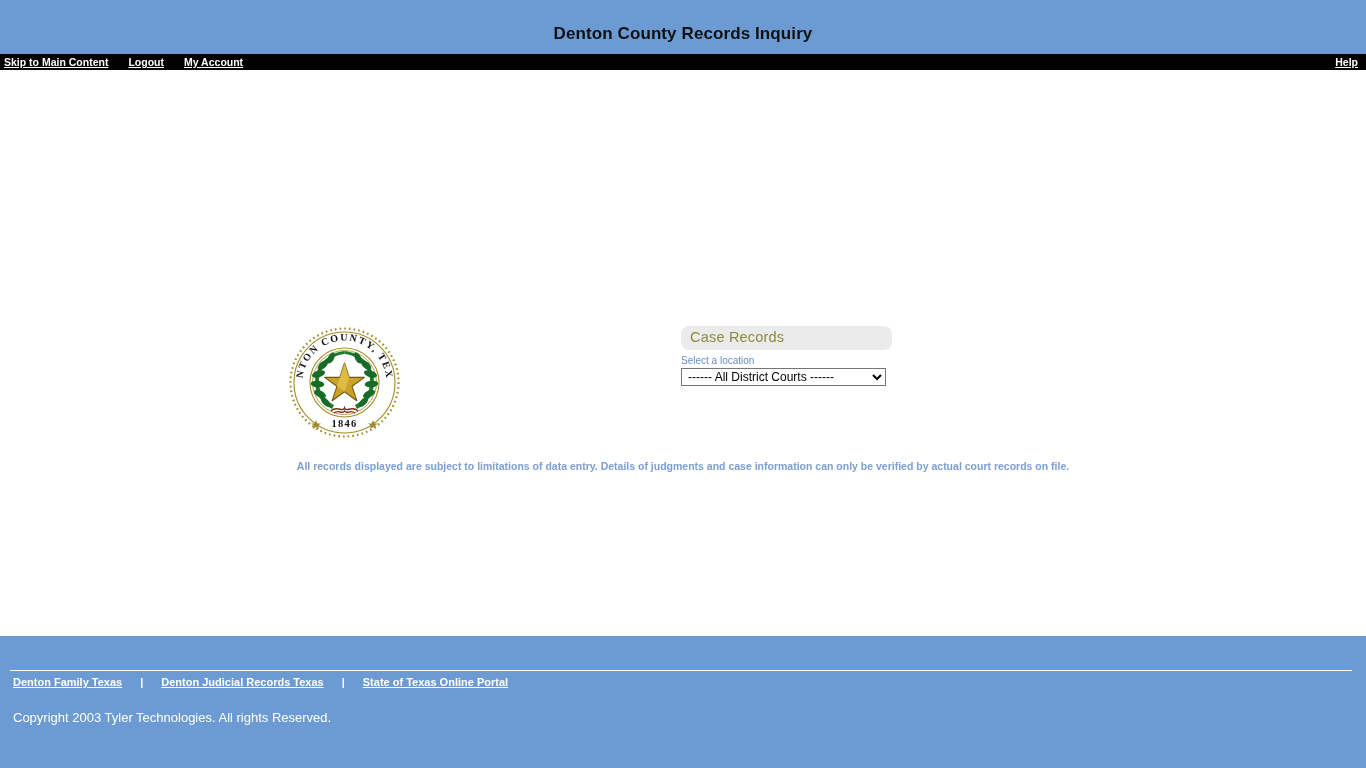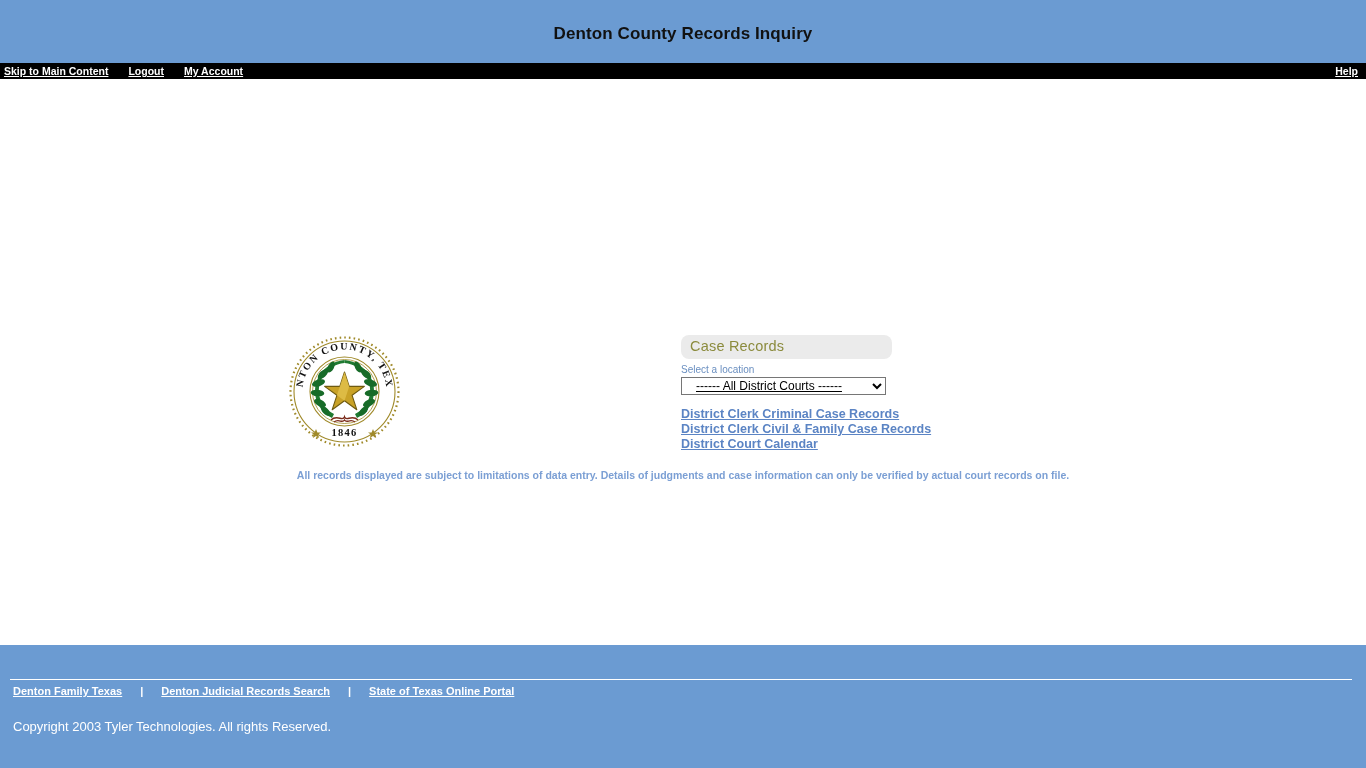--- a/index.html
+++ b/index.html
@@ -11,21 +11,21 @@
     width: 1366px;
     height: 768px;
     background: #ffffff;
     font-family: "Liberation Sans", sans-serif;
     overflow: hidden;
     position: relative;
   }
 
   
   #header-banner {
-    height: 63px;
+    height: 54px;
     background: #6b9bd2;
     position: relative;
   }
   #page-title {
     position: absolute;
     left: 0;
     right: 0;
     top: 24px;
     text-align: center;
     font-size: 17px;
@@ -106,24 +106,23 @@
     line-height: 11px;
   }
   #location-select {
     width: 205px;
     height: 18px;
     font-size: 12px;
     font-family: "Liberation Sans", sans-serif;
     border: 1px solid #767676;
     background: #ffffff;
     color: #000000;
-    padding: 0 10px;
+    padding: 0 2px;
     box-sizing: border-box;
     border-radius: 0;
-    text-decoration: underline;
   }
   #record-links {
     margin-top: 12px;
   }
   .record-link {
     display: block;
     color: #5b84c4;
     font-size: 12.5px;
     font-weight: bold;
     text-decoration: underline;
@@ -260,33 +259,28 @@
         <polygon points="29,95 30.4,98.4 34,98.4 31.1,100.6 32.2,104 29,101.9 25.8,104 26.9,100.6 24,98.4 27.6,98.4"></polygon>
         <polygon points="86,95 87.4,98.4 91,98.4 88.1,100.6 89.2,104 86,101.9 82.8,104 83.9,100.6 81,98.4 84.6,98.4"></polygon>
       </g>
     </svg>
   </div>
 
   <div id="case-records-panel">
     <div id="case-records-header">Case Records</div>
     <div id="select-location-label">Select a location</div>
     <select id="location-select"><option value="------ All District Courts ------">------ All District Courts ------</option></select>
-    <div id="record-links">
-      <a class="record-link" href="#">District Clerk Criminal Case Records</a>
-      <a class="record-link" href="#">District Clerk Civil &amp; Family Case Records</a>
-      <a class="record-link" href="#">District Court Calendar</a>
-    </div>
   </div>
 
   <div id="disclaimer">All records displayed are subject to limitations of data entry. Details of judgments and case information can only be verified by actual court records on file.</div>
 </div>
 
 <div id="footer">
   <div id="footer-rule"></div>
   <div id="footer-links">
     <a class="footer-link" href="#">Denton Family Texas</a>
     <span class="footer-sep">|</span>
-    <a class="footer-link" href="#">Denton Judicial Records Search</a>
+    <a class="footer-link" href="#">Denton Judicial Records Texas</a>
     <span class="footer-sep">|</span>
     <a class="footer-link" href="#">State of Texas Online Portal</a>
   </div>
   <div id="footer-copyright">Copyright 2003 Tyler Technologies. All rights Reserved.</div>
 </div>
 
 </body></html>

